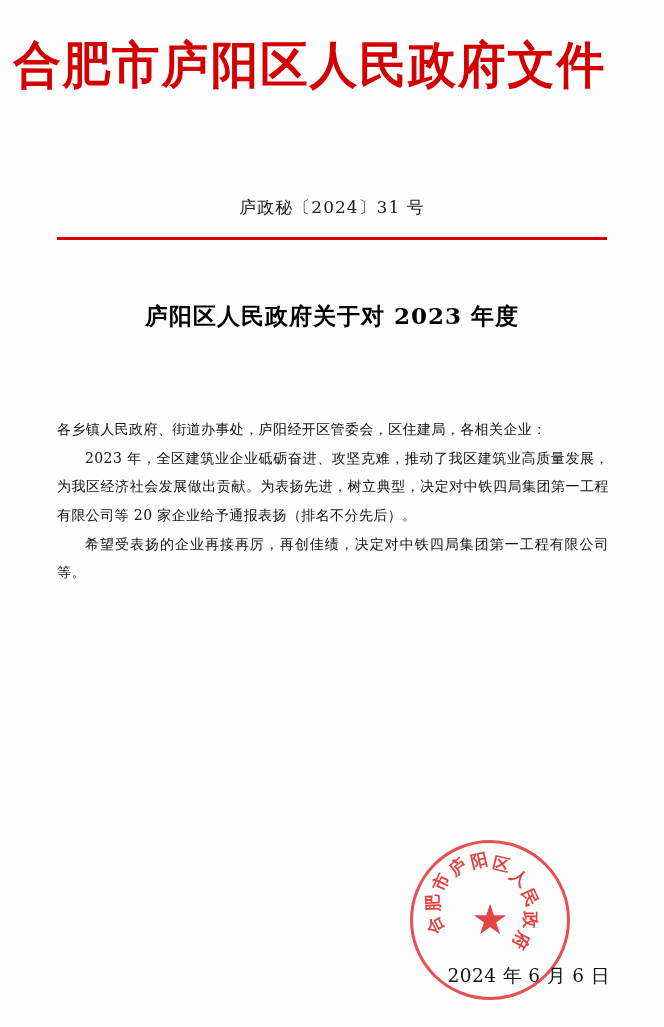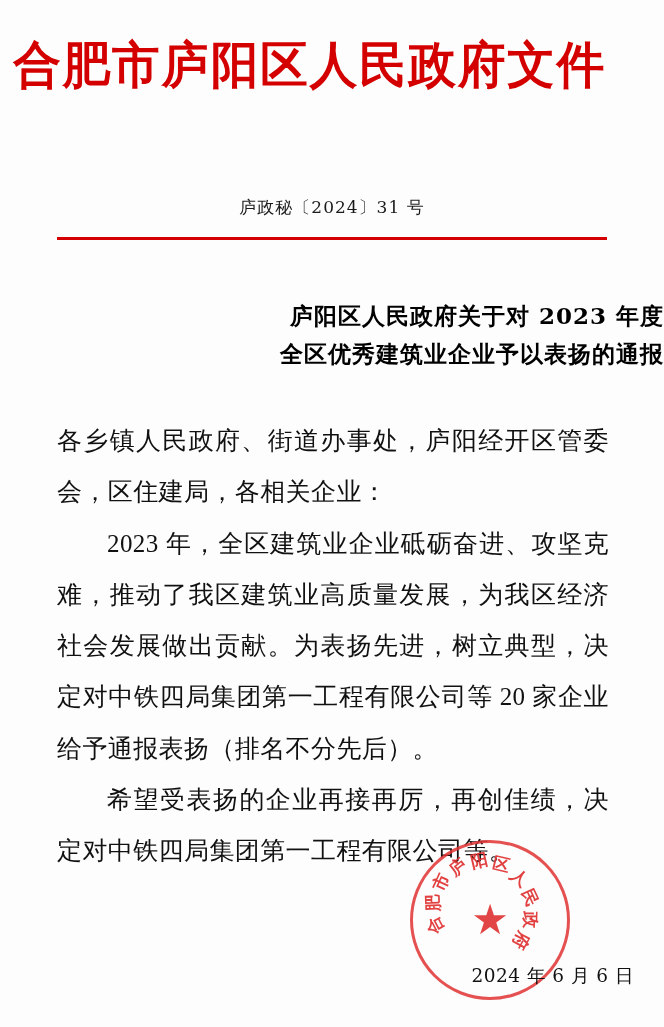--- a/index.html
+++ b/index.html
@@ -63,41 +63,40 @@
     height: 2.5px;
     background: #d40000;
   }
 
   
   .doc-title {
     position: absolute;
     top: 297px;
     left: 0;
     width: 664px;
-    text-align: right;
+    text-align: center;
     font-weight: bold;
     font-size: 23px;
     line-height: 1.65;
     letter-spacing: 1px;
     color: #000;
   }
   .doc-title-line { display: block; }
 
   
   .doc-body {
     position: absolute;
     top: 415px;
     left: 57px;
     width: 552px;
-    font-size: 25px;
+    font-size: 14px;
     line-height: 2.05;
     letter-spacing: 0.4px;
     color: #111;
     text-align: justify;
-    font-family: Liberation Serif, serif;
   }
   .para { margin: 0; }
   .para.indent { text-indent: 2em; }
 
   
   .attachment {
     position: absolute;
     top: 765px;
     left: 57px;
     width: 552px;
@@ -110,21 +109,20 @@
   
   .doc-date {
     position: absolute;
     top: 963px;
     left: 0;
     width: 610px;
     text-align: right;
     font-size: 18.5px;
     letter-spacing: 0.5px;
     color: #111;
-    padding-left: 24px;
   }
 
   
   .seal {
     position: absolute;
     top: 840px;
     left: 410px;
     width: 160px;
     height: 160px;
     pointer-events: none;
@@ -184,21 +182,20 @@
   <div class="doc-header">
     <div class="doc-header-title">合肥市庐阳区人民政府文件</div>
   </div>
 
   <div class="doc-number">庐政秘〔2024〕31 号</div>
 
   <div class="red-rule"></div>
 
   <div class="doc-title">
     <span class="doc-title-line">庐阳区人民政府关于对 2023 年度</span>
-    <span class="doc-title-line">全区优秀建筑业企业予以表扬的通报</span>
   </div>
 
   <div class="doc-body">
     <p class="para">各乡镇人民政府、街道办事处，庐阳经开区管委会，区住建局，各相关企业：</p>
     <p class="para indent">2023 年，全区建筑业企业砥砺奋进、攻坚克难，推动了我区建筑业高质量发展，为我区经济社会发展做出贡献。为表扬先进，树立典型，决定对中铁四局集团第一工程有限公司等 20 家企业给予通报表扬（排名不分先后）。</p>
     <p class="para indent">希望受表扬的企业再接再厉，再创佳绩，决定对中铁四局集团第一工程有限公司等。</p>
   </div>
 
 
   <div class="seal">

